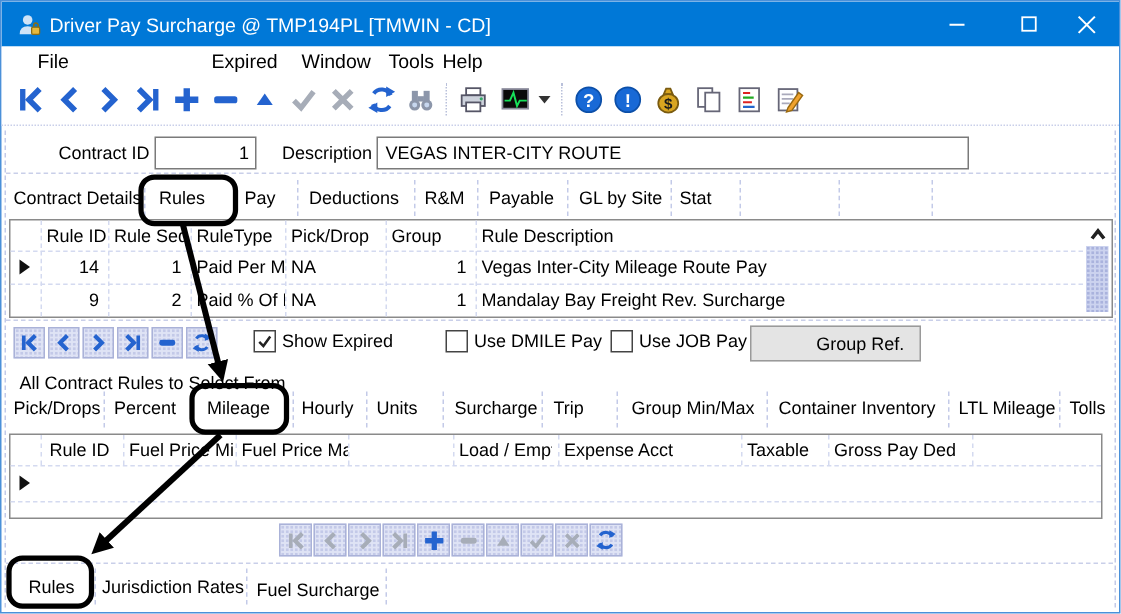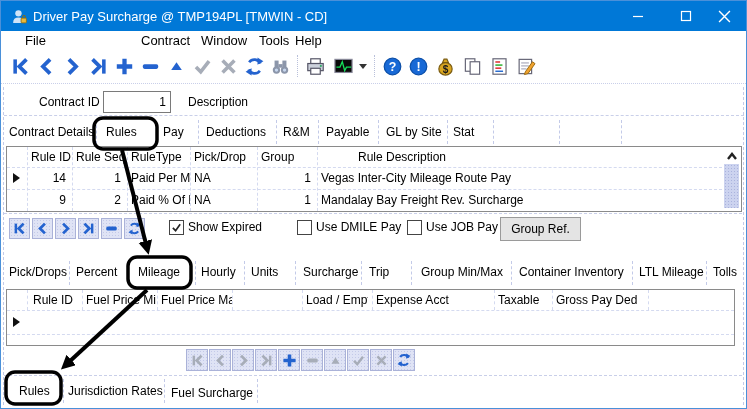--- a/index.html
+++ b/index.html
@@ -30,21 +30,21 @@
   .gcell{position:absolute;height:22px;line-height:22px;font-size:12px;white-space:nowrap;overflow:hidden;}
   .r{text-align:right;}
   .gvline{position:absolute;top:0;width:0;border-left:1px dashed #d4daf0;}
   .ghline{position:absolute;left:0;height:0;border-top:1px dashed #d4daf0;}
   .marker{width:0;height:0;border-left:7px solid #111;border-top:5px solid transparent;border-bottom:5px solid transparent;}
   .scroll-track{background:#ccd3ef;background-image:radial-gradient(#aab3dd 1px, transparent 1px);background-size:3px 3px;}
   
   .nbtn{position:absolute;width:21px;height:21px;background:#dfe3f5;background-image:radial-gradient(#c3c9e8 1px, transparent 1px);background-size:3px 3px;border:1px solid #aab2d8;display:flex;align-items:center;justify-content:center;box-sizing:border-box;}
   
   .cb{position:absolute;width:13px;height:13px;background:#fff;border:1px solid #444;display:flex;align-items:center;justify-content:center;}
-  .btn{position:absolute;background:#e4e4e4;border:1px solid #9a9a9a;font-size:12px;text-align:center;}
+  .btn{position:absolute;background:#e4e4e4;border:1px solid #9a9a9a;font-size:12px;text-align:center;padding-left:33px;}
   .ann{position:absolute;left:0;top:0;pointer-events:none;z-index:60;}
 </style>
 </head>
 <body>
 
 <div class="win">
 
   <div class="titlebar">
     <span class="abs" style="left:10px;top:7px;">
       <svg width="17" height="17" viewBox="0 0 16 16">
@@ -67,21 +67,21 @@
       </span>
     <span class="winbtn" style="left:701px;width:44px;">
         <svg width="13" height="13" viewBox="0 0 12 12">
           <path d="M1 1 L11 11 M11 1 L1 11" stroke="#fff" stroke-width="1.3"></path>
         </svg>
       </span>
   </div>
 
   <div class="menubar">
     <span class="menu-item" style="left:24px;">File</span>
-    <span class="menu-item" style="left:140px;">Contract</span>
+    <span class="menu-item" style="left:140px;">Expired</span>
     <span class="menu-item" style="left:200px;">Window</span>
     <span class="menu-item" style="left:258px;">Tools</span>
     <span class="menu-item" style="left:294px;">Help</span>
   </div>
 
   <div class="toolbar">
     <span class="tbi" style="left:8px;">
         <svg width="19" height="19" viewBox="0 0 16 16">
           <path d="M3.5 2 V14" stroke="#2463cf" stroke-width="3"></path>
           <path d="M13 2 L7 8 L13 14" fill="none" stroke="#2463cf" stroke-width="3.2"></path>
@@ -209,20 +209,21 @@
           <line x1="3.5" y1="7.5" x2="10" y2="7.5" stroke="#aab" stroke-width="1"></line>
           <line x1="3.5" y1="10" x2="8" y2="10" stroke="#aab" stroke-width="1"></line>
           <polygon points="7,12.5 13,4 15.2,5.6 9.2,14 6.2,14.8" fill="#f0a22e" stroke="#9a6a10" stroke-width="0.8"></polygon>
         </svg>
       </span>
   </div>
 
   <span class="lbl" style="left:38px;top:94px;">Contract ID</span>
   <div class="fld" style="left:102px;top:90px;width:62px;text-align:right;padding-right:4px;">1</div>
   <span class="lbl" style="left:187px;top:94px;">Description</span>
+  <div class="fld" style="left:250px;top:90px;width:388px;padding-left:5px;">VEGAS INTER-CITY ROUTE</div>
   <div class="hsep" style="left:3px;top:114px;width:740px;"></div>
 
   <div>
     <span class="tab" style="left:8px;top:124px;">Contract Details</span>
     <span class="tab" style="left:105px;top:124px;">Rules</span>
     <span class="tab" style="left:162px;top:124px;">Pay</span>
     <span class="tab" style="left:205px;top:124px;">Deductions</span>
     <span class="tab" style="left:282px;top:124px;">R&amp;M</span>
     <span class="tab" style="left:325px;top:124px;">Payable</span>
     <span class="tab" style="left:385px;top:124px;">GL by Site</span>
@@ -237,21 +238,21 @@
     <span class="vsep" style="left:558px;top:119px;height:24px;"></span>
     <span class="vsep" style="left:620px;top:119px;height:24px;"></span>
   </div>
 
   <div class="grid" style="left:5px;top:145px;width:734px;height:64px;">
     <span class="gh" style="left:24px;width:41px;">Rule ID</span>
     <span class="gh" style="left:69px;width:51px;">Rule Seq</span>
     <span class="gh" style="left:124px;width:59px;">RuleType</span>
     <span class="gh" style="left:187px;width:63px;">Pick/Drop</span>
     <span class="gh" style="left:254px;width:56px;">Group</span>
-    <span class="gh" style="left:314px;width:300px;margin-left:37px;">Rule Description</span>
+    <span class="gh" style="left:314px;width:300px;">Rule Description</span>
     <span class="gvline" style="left:20px;height:64px;"></span>
     <span class="gvline" style="left:65px;height:64px;"></span>
     <span class="gvline" style="left:120px;height:64px;"></span>
     <span class="gvline" style="left:183px;height:64px;"></span>
     <span class="gvline" style="left:250px;height:64px;"></span>
     <span class="gvline" style="left:310px;height:64px;"></span>
     <span class="ghline" style="top:20px;width:715px;"></span>
     <span class="ghline" style="top:42px;width:715px;"></span>
 
     <span class="abs marker" style="left:6px;top:26px;"></span>
@@ -324,20 +325,21 @@
         </svg>
       </span>
     <span class="lbl" style="left:187px;top:219px;">Show Expired</span>
     <span class="cb" style="left:296px;top:219px;"></span>
     <span class="lbl" style="left:315px;top:219px;">Use DMILE Pay</span>
     <span class="cb" style="left:406px;top:219px;"></span>
     <span class="lbl" style="left:425px;top:219px;">Use JOB Pay</span>
     <span class="btn" style="left:499px;top:216px;width:79px;height:22px;line-height:22px;">Group Ref.</span>
   </div>
 
+  <span class="lbl" style="left:12px;top:247px;">All Contract Rules to Select From</span>
 
   <div>
     <span class="tab" style="left:8px;top:264px;">Pick/Drops</span>
     <span class="tab" style="left:75px;top:264px;">Percent</span>
     <span class="tab" style="left:137px;top:264px;">Mileage</span>
     <span class="tab" style="left:200px;top:264px;">Hourly</span>
     <span class="tab" style="left:250px;top:264px;">Units</span>
     <span class="tab" style="left:302px;top:264px;">Surcharge</span>
     <span class="tab" style="left:368px;top:264px;">Trip</span>
     <span class="tab" style="left:420px;top:264px;">Group Min/Max</span>

